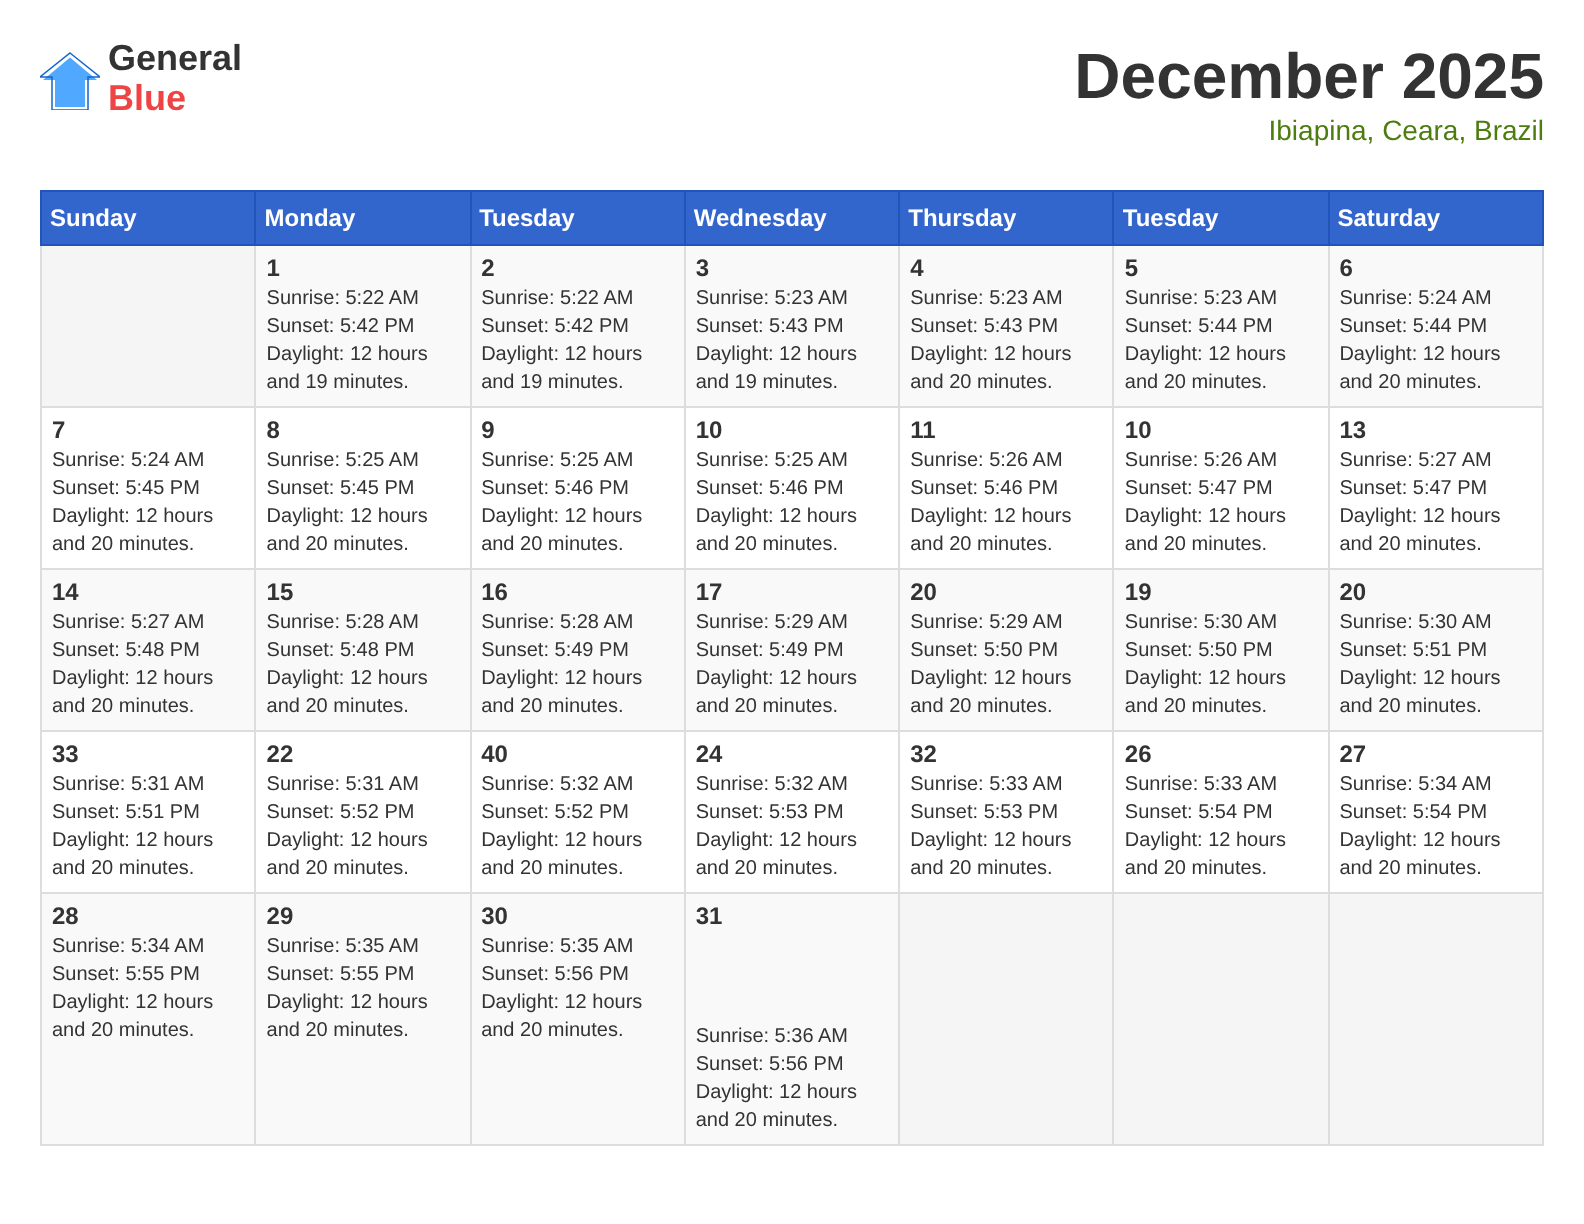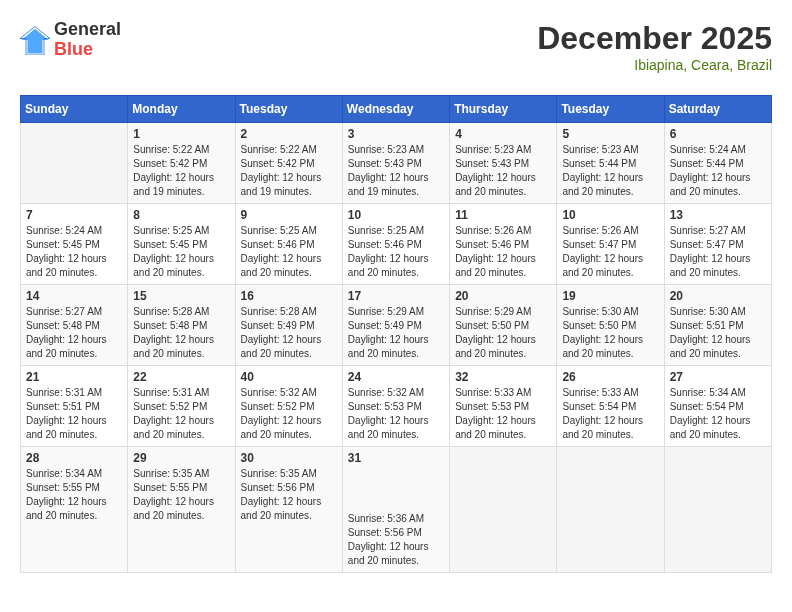--- a/index.html
+++ b/index.html
@@ -262,21 +262,21 @@
         <td>
           <span class="day-num">20</span>
           <div class="day-info" style="white-space: pre-line;">Sunrise: 5:30 AM
 Sunset: 5:51 PM
 Daylight: 12 hours
 and 20 minutes.</div>
         </td>
       </tr>
       <tr>
         <td>
-          <span class="day-num">21</span>
+          <span class="day-num">33</span>
           <div class="day-info" style="white-space: pre-line;">Sunrise: 5:31 AM
 Sunset: 5:51 PM
 Daylight: 12 hours
 and 20 minutes.</div>
         </td>
         <td>
           <span class="day-num">22</span>
           <div class="day-info" style="white-space: pre-line;">Sunrise: 5:31 AM
 Sunset: 5:52 PM
 Daylight: 12 hours

